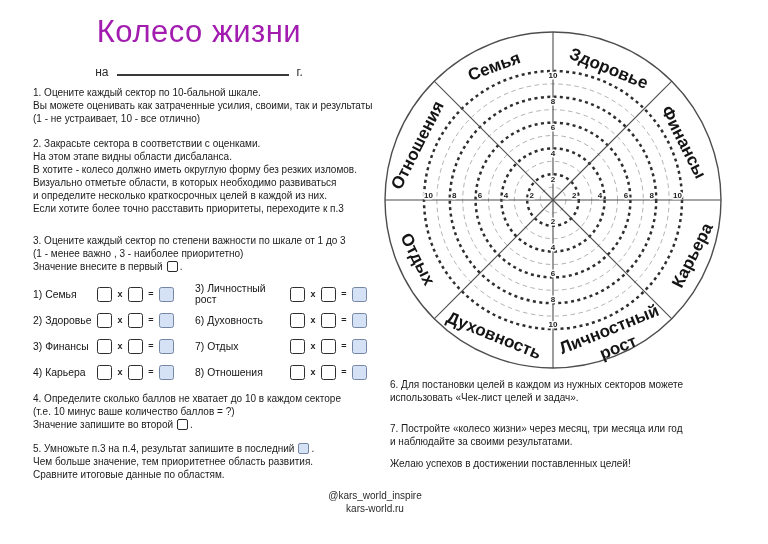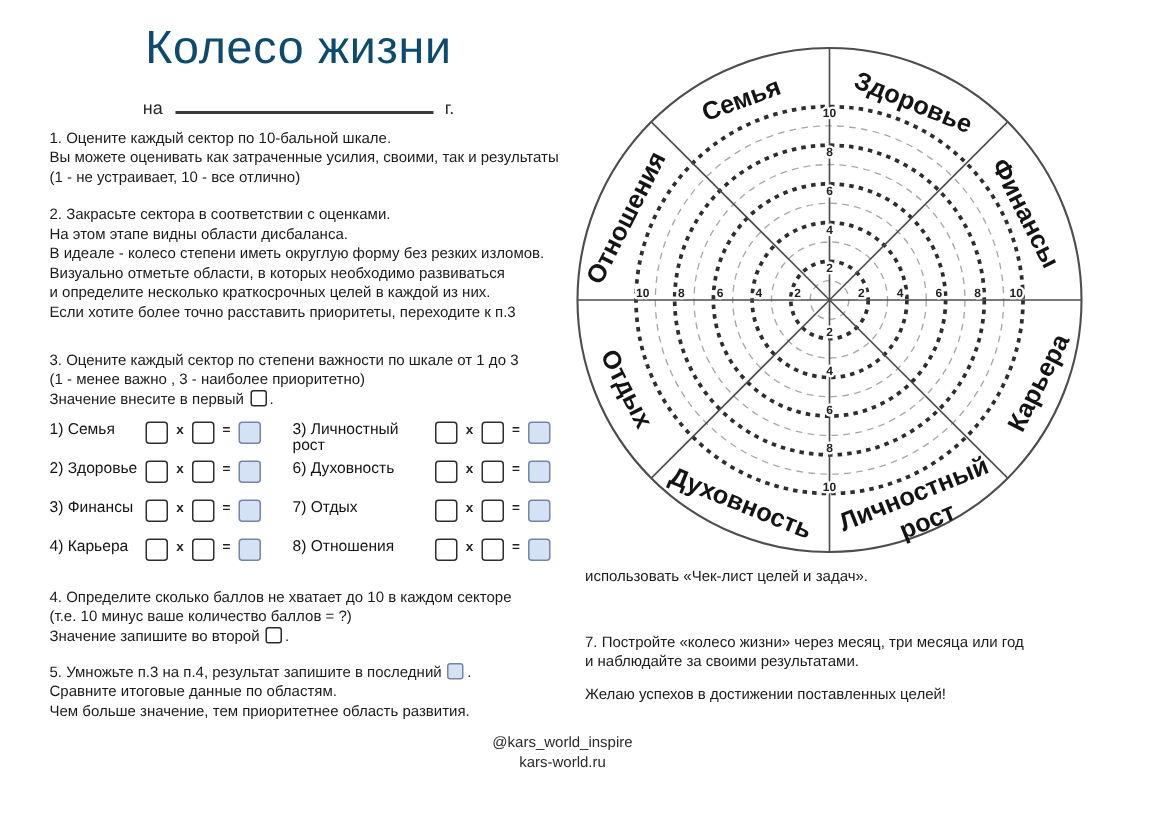--- a/index.html
+++ b/index.html
@@ -3,42 +3,42 @@
 <meta charset="utf-8">
 <style>
   html,body{margin:0;padding:0;}
   body{
     width:768px;height:544px;background:#ffffff;position:relative;overflow:hidden;
     font-family:"Liberation Sans",sans-serif;color:#1b1b1b;
   }
   .abs{position:absolute;}
   .title{
     left:33px;top:14px;width:332px;text-align:center;
-    font-size:31px;font-weight:400;letter-spacing:.5px;color:#0c4a6e;
+    font-size:31px;font-weight:400;letter-spacing:.5px;color:#a21caf;
   }
   .dateline{
     left:33px;top:61px;width:332px;text-align:center;font-size:12px;color:#2a2a2a;
   }
   .blank{
     display:inline-block;width:172px;height:13px;border-bottom:2px solid #3a3a3a;
     margin:0 8px;vertical-align:baseline;
   }
   .tblock{font-size:10px;line-height:13px;color:#1b1b1b;}
   .tblock div{white-space:nowrap;}
   .ibox{
     display:inline-block;width:11px;height:11px;box-sizing:border-box;
     border:1.3px solid #2a2a2a;border-radius:2px;margin:0 2px 0 4px;vertical-align:-2px;
     background:#fff;
   }
   .ibox.blue{background:#d5e1f5;border-color:#7486a3;}
   .form{left:33px;top:281px;width:352px;height:108px;}
   .fcol{position:absolute;top:0;}
   .fcol.c1{left:0;}
   .fcol.c2{left:162px;}
-  .form-row{display:flex;align-items:flex-start;height:26px;column-gap:5px;}
+  .form-row{display:flex;align-items:center;height:26px;column-gap:5px;}
   .form-label{font-size:10.4px;color:#141414;flex:0 0 auto;}
   .c1 .form-label{width:59px;}
   .c2 .form-label{width:90px;}
   .fbox{
     display:inline-block;width:15px;height:15px;box-sizing:border-box;
     border:1.4px solid #2e2e2e;border-radius:2.5px;background:#fff;flex:0 0 auto;
   }
   .fbox.blue{background:#d5e1f5;border-color:#7486a3;}
   .op{font-size:9px;font-weight:700;color:#222;width:6px;text-align:center;flex:0 0 auto;}
   .footer{left:280px;top:489px;width:190px;text-align:center;font-size:10px;line-height:13px;color:#2a2a2a;}
@@ -68,21 +68,21 @@
 
 <div class="abs tblock" style="left:33px;top:86px">
   <div>1. Оцените каждый сектор по 10-бальной шкале.</div>
   <div>Вы можете оценивать как затраченные усилия, своими, так и результаты</div>
   <div>(1 - не устраивает, 10 - все отлично)</div>
 </div>
 
 <div class="abs tblock" style="left:33px;top:137px">
   <div>2. Закрасьте сектора в соответствии с оценками.</div>
   <div>На этом этапе видны области дисбаланса.</div>
-  <div>В идеале - колесо степени иметь округлую форму без резких изломов.</div>
+  <div>В хотите - колесо должно иметь округлую форму без резких изломов.</div>
   <div>Визуально отметьте области, в которых необходимо развиваться</div>
   <div>и определите несколько краткосрочных целей в каждой из них.</div>
   <div>Если хотите более точно расставить приоритеты, переходите к п.3</div>
 </div>
 
 <div class="abs tblock" style="left:33px;top:234px">
   <div>3. Оцените каждый сектор по степени важности по шкале от 1 до 3</div>
   <div>(1 - менее важно , 3 - наиболее приоритетно)</div>
   <div><span>Значение внесите в первый</span><span class="ibox"></span><span>.</span></div>
 </div>
@@ -159,25 +159,26 @@
 </div>
 
 <div class="abs tblock" style="left:33px;top:392px">
   <div>4. Определите сколько баллов не хватает до 10 в каждом секторе</div>
   <div>(т.е. 10 минус ваше количество баллов = ?)</div>
   <div><span>Значение запишите во второй</span><span class="ibox"></span><span>.</span></div>
 </div>
 
 <div class="abs tblock" style="left:33px;top:442px">
   <div><span>5. Умножьте п.3 на п.4, результат запишите в последний</span><span class="ibox blue"></span><span>.</span></div>
+  <div>Чем больше значение, тем приоритетнее область развития.</div>
   <div>Сравните итоговые данные по областям.</div>
-  <div>Чем больше значение, тем приоритетнее область развития.</div>
 </div>
 
 <div class="abs tblock" style="left:390px;top:378px">
+  <div>6. Для постановки целей в каждом из нужных секторов можете</div>
   <div>использовать «Чек-лист целей и задач».</div>
 </div>
 
 <div class="abs tblock" style="left:390px;top:422px">
   <div>7. Постройте «колесо жизни» через месяц, три месяца или год</div>
   <div>и наблюдайте за своими результатами.</div>
 </div>
 
 <div class="abs tblock" style="left:390px;top:457px">
   <div>Желаю успехов в достижении поставленных целей!</div>

